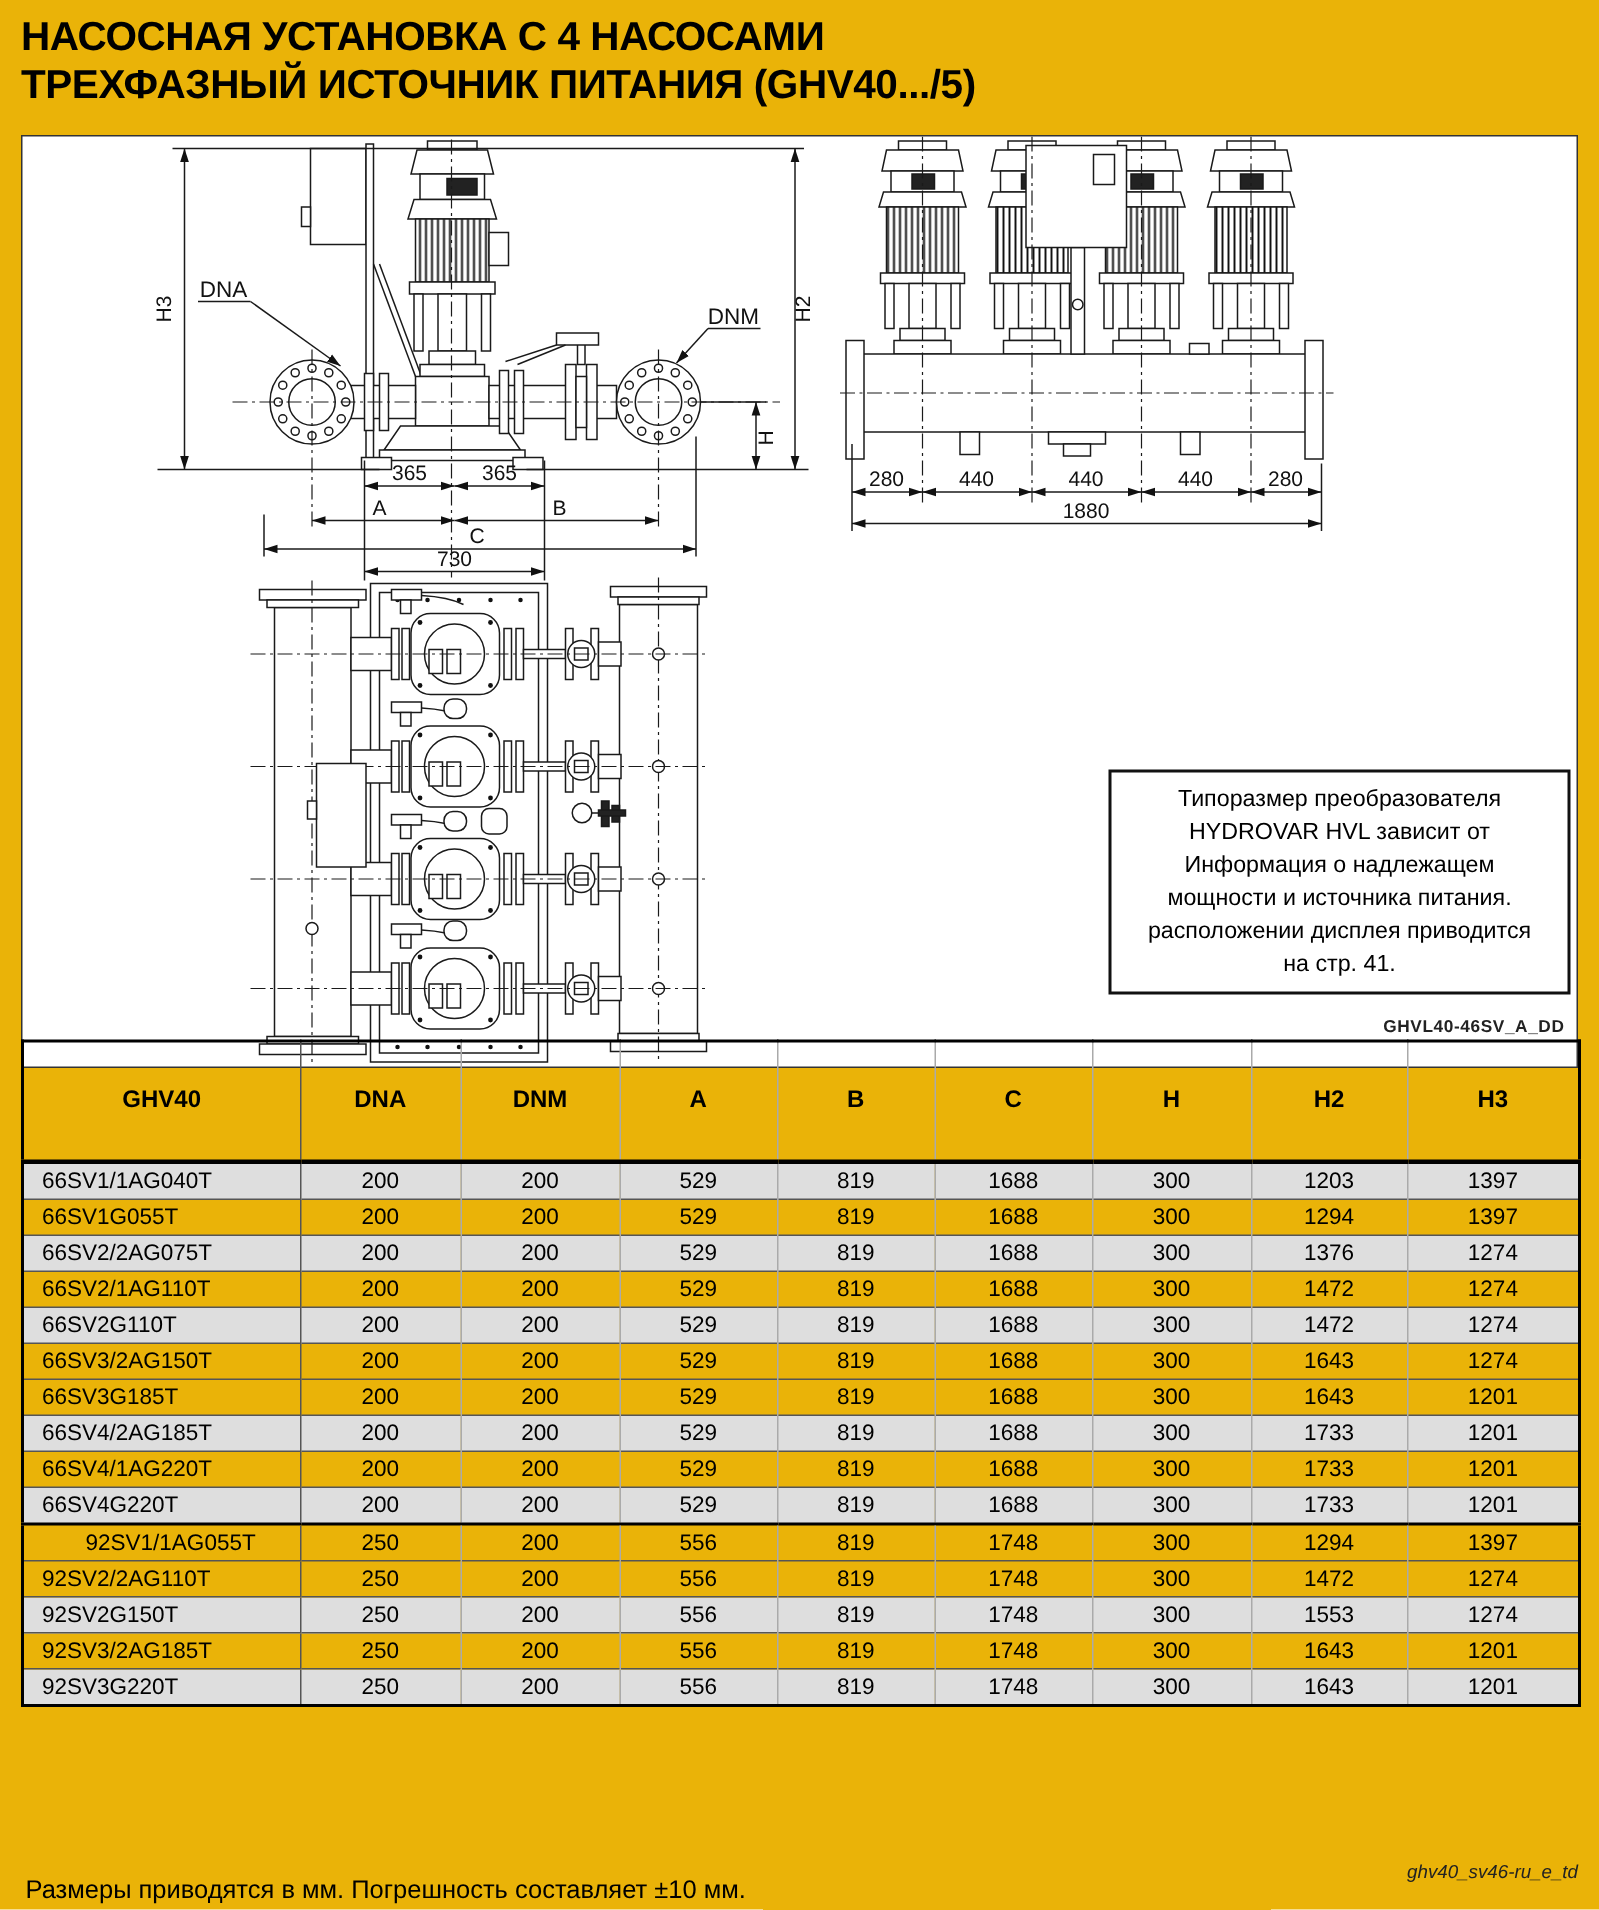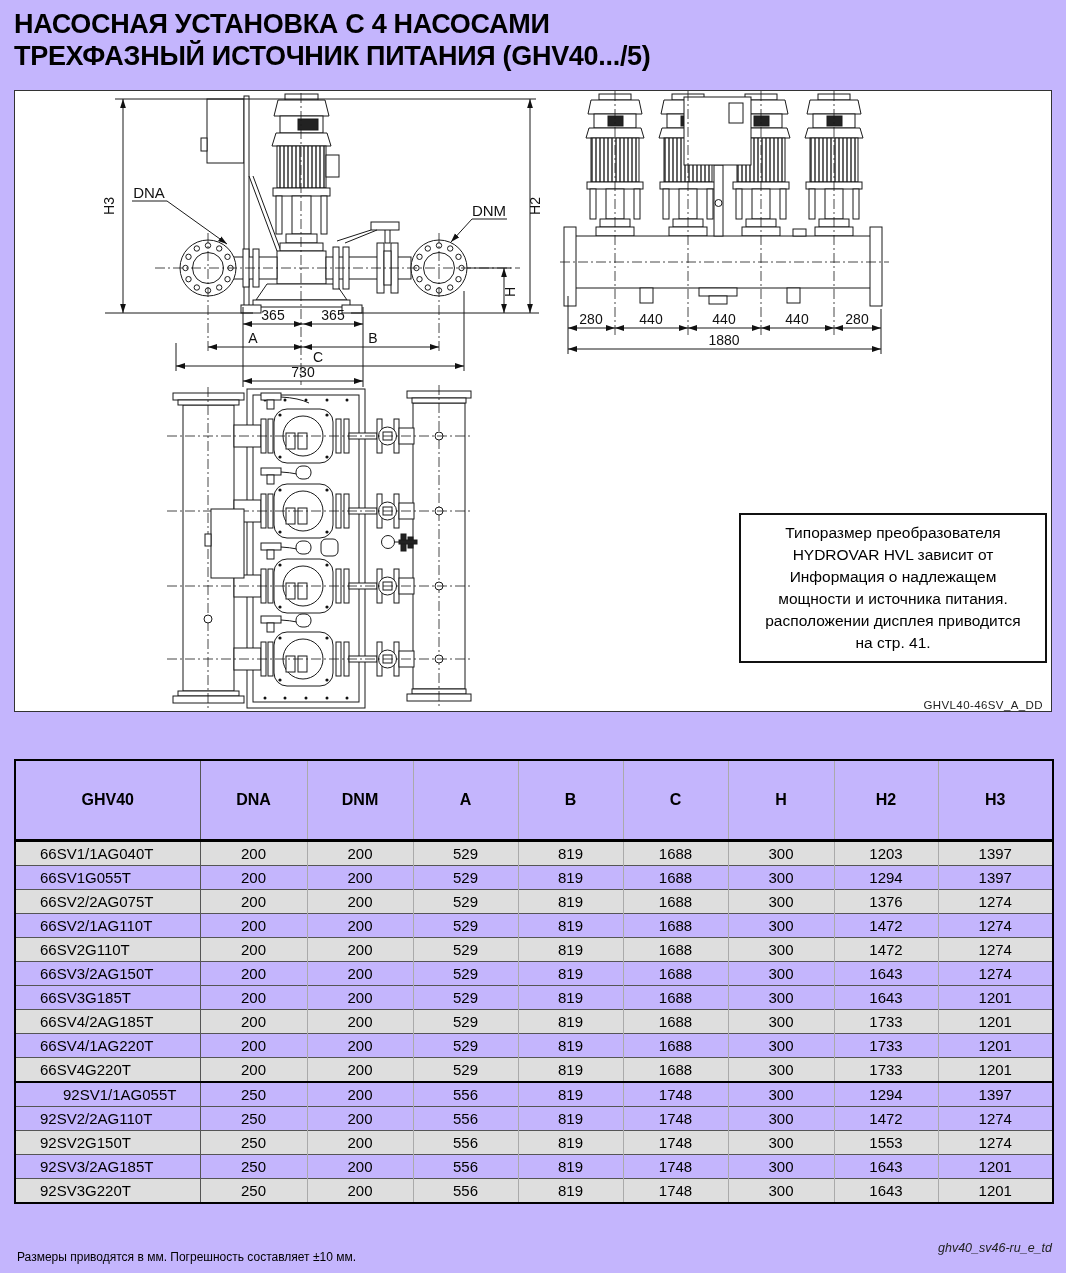--- a/index.html
+++ b/index.html
@@ -1,39 +1,39 @@
 <!DOCTYPE html>
 <html><head>
 <meta charset="utf-8">
 <style>
   html,body{margin:0;padding:0;background:#fff;}
-  .page{position:relative;width:1066px;height:1273px;background:#c4b5fd;
+  .page{position:relative;width:1066px;height:1273px;background:#eab308;
         font-family:"Liberation Sans",sans-serif;color:#000;overflow:hidden;}
   .title{position:absolute;left:14px;top:8px;font-size:27px;font-weight:bold;
          line-height:1.2;letter-spacing:-0.3px;}
   .drawing-box{position:absolute;left:14px;top:90px;width:1036px;height:620px;
                border:1px solid #333;background:#fff;}
   .drawing-box svg{position:absolute;left:0;top:0;}
   .note-box{position:absolute;left:724px;top:422px;width:296px;height:142px;
             border:2px solid #111;text-align:center;font-size:15.5px;line-height:1.42;
             display:flex;flex-direction:column;justify-content:center;padding:2px 4px;}
-  .draw-code{position:absolute;right:8px;bottom:0;font-size:11.5px;letter-spacing:.4px;
-             font-family:"Liberation Sans",sans-serif;color:#222;}
+  .draw-code{position:absolute;right:8px;bottom:20px;font-size:11.5px;letter-spacing:.4px;
+             font-family:"Liberation Sans",sans-serif;color:#222;font-weight:bold;}
   
-  table.dim{position:absolute;left:14px;top:759px;width:1038px;border-collapse:collapse;
+  table.dim{position:absolute;left:14px;top:693px;width:1038px;border-collapse:collapse;
             border:2px solid #000;table-layout:fixed;}
   table.dim th{height:76px;font-size:16px;font-weight:bold;text-align:center;
                border-bottom:3px solid #000;border-left:1px solid #aaa;vertical-align:middle;}
   table.dim th:first-child{border-left:none;border-right:1px solid #555;}
   table.dim td{height:23px;font-size:15px;text-align:center;padding:0;
                border-left:1px solid #aaa;border-top:1px solid #555;}
-  table.dim td.model{text-align:left;padding-left:24px;border-left:none;border-right:1px solid #555;}
+  table.dim td.model{text-align:left;padding-left:12px;border-left:none;border-right:1px solid #555;}
   table.dim tr.shade td{background:#dedede;}
   table.dim tr.group-sep td{border-top:2.5px solid #000;text-align:center;}
-  .footer-note{position:absolute;left:17px;top:1250px;font-size:12px;}
+  .footer-note{position:absolute;left:17px;top:1250px;font-size:17px;}
   .doc-id{position:absolute;right:14px;top:1241px;font-size:12.5px;color:#222;font-style:italic;}
   
   .ln{stroke:#1a1a1a;stroke-width:1;fill:none;}
   .wh{stroke:#1a1a1a;stroke-width:1;fill:#fff;}
   .dk{stroke:#1a1a1a;stroke-width:1;fill:#222;}
   .cl{stroke:#1a1a1a;stroke-width:0.8;fill:none;stroke-dasharray:10 3 2 3;}
   .dim-line{stroke:#1a1a1a;stroke-width:1;fill:none;}
   text.dim-txt{font:14px "Liberation Sans",sans-serif;fill:#111;}
   text.lbl-txt{font:15px "Liberation Sans",sans-serif;fill:#111;}
 </style>

